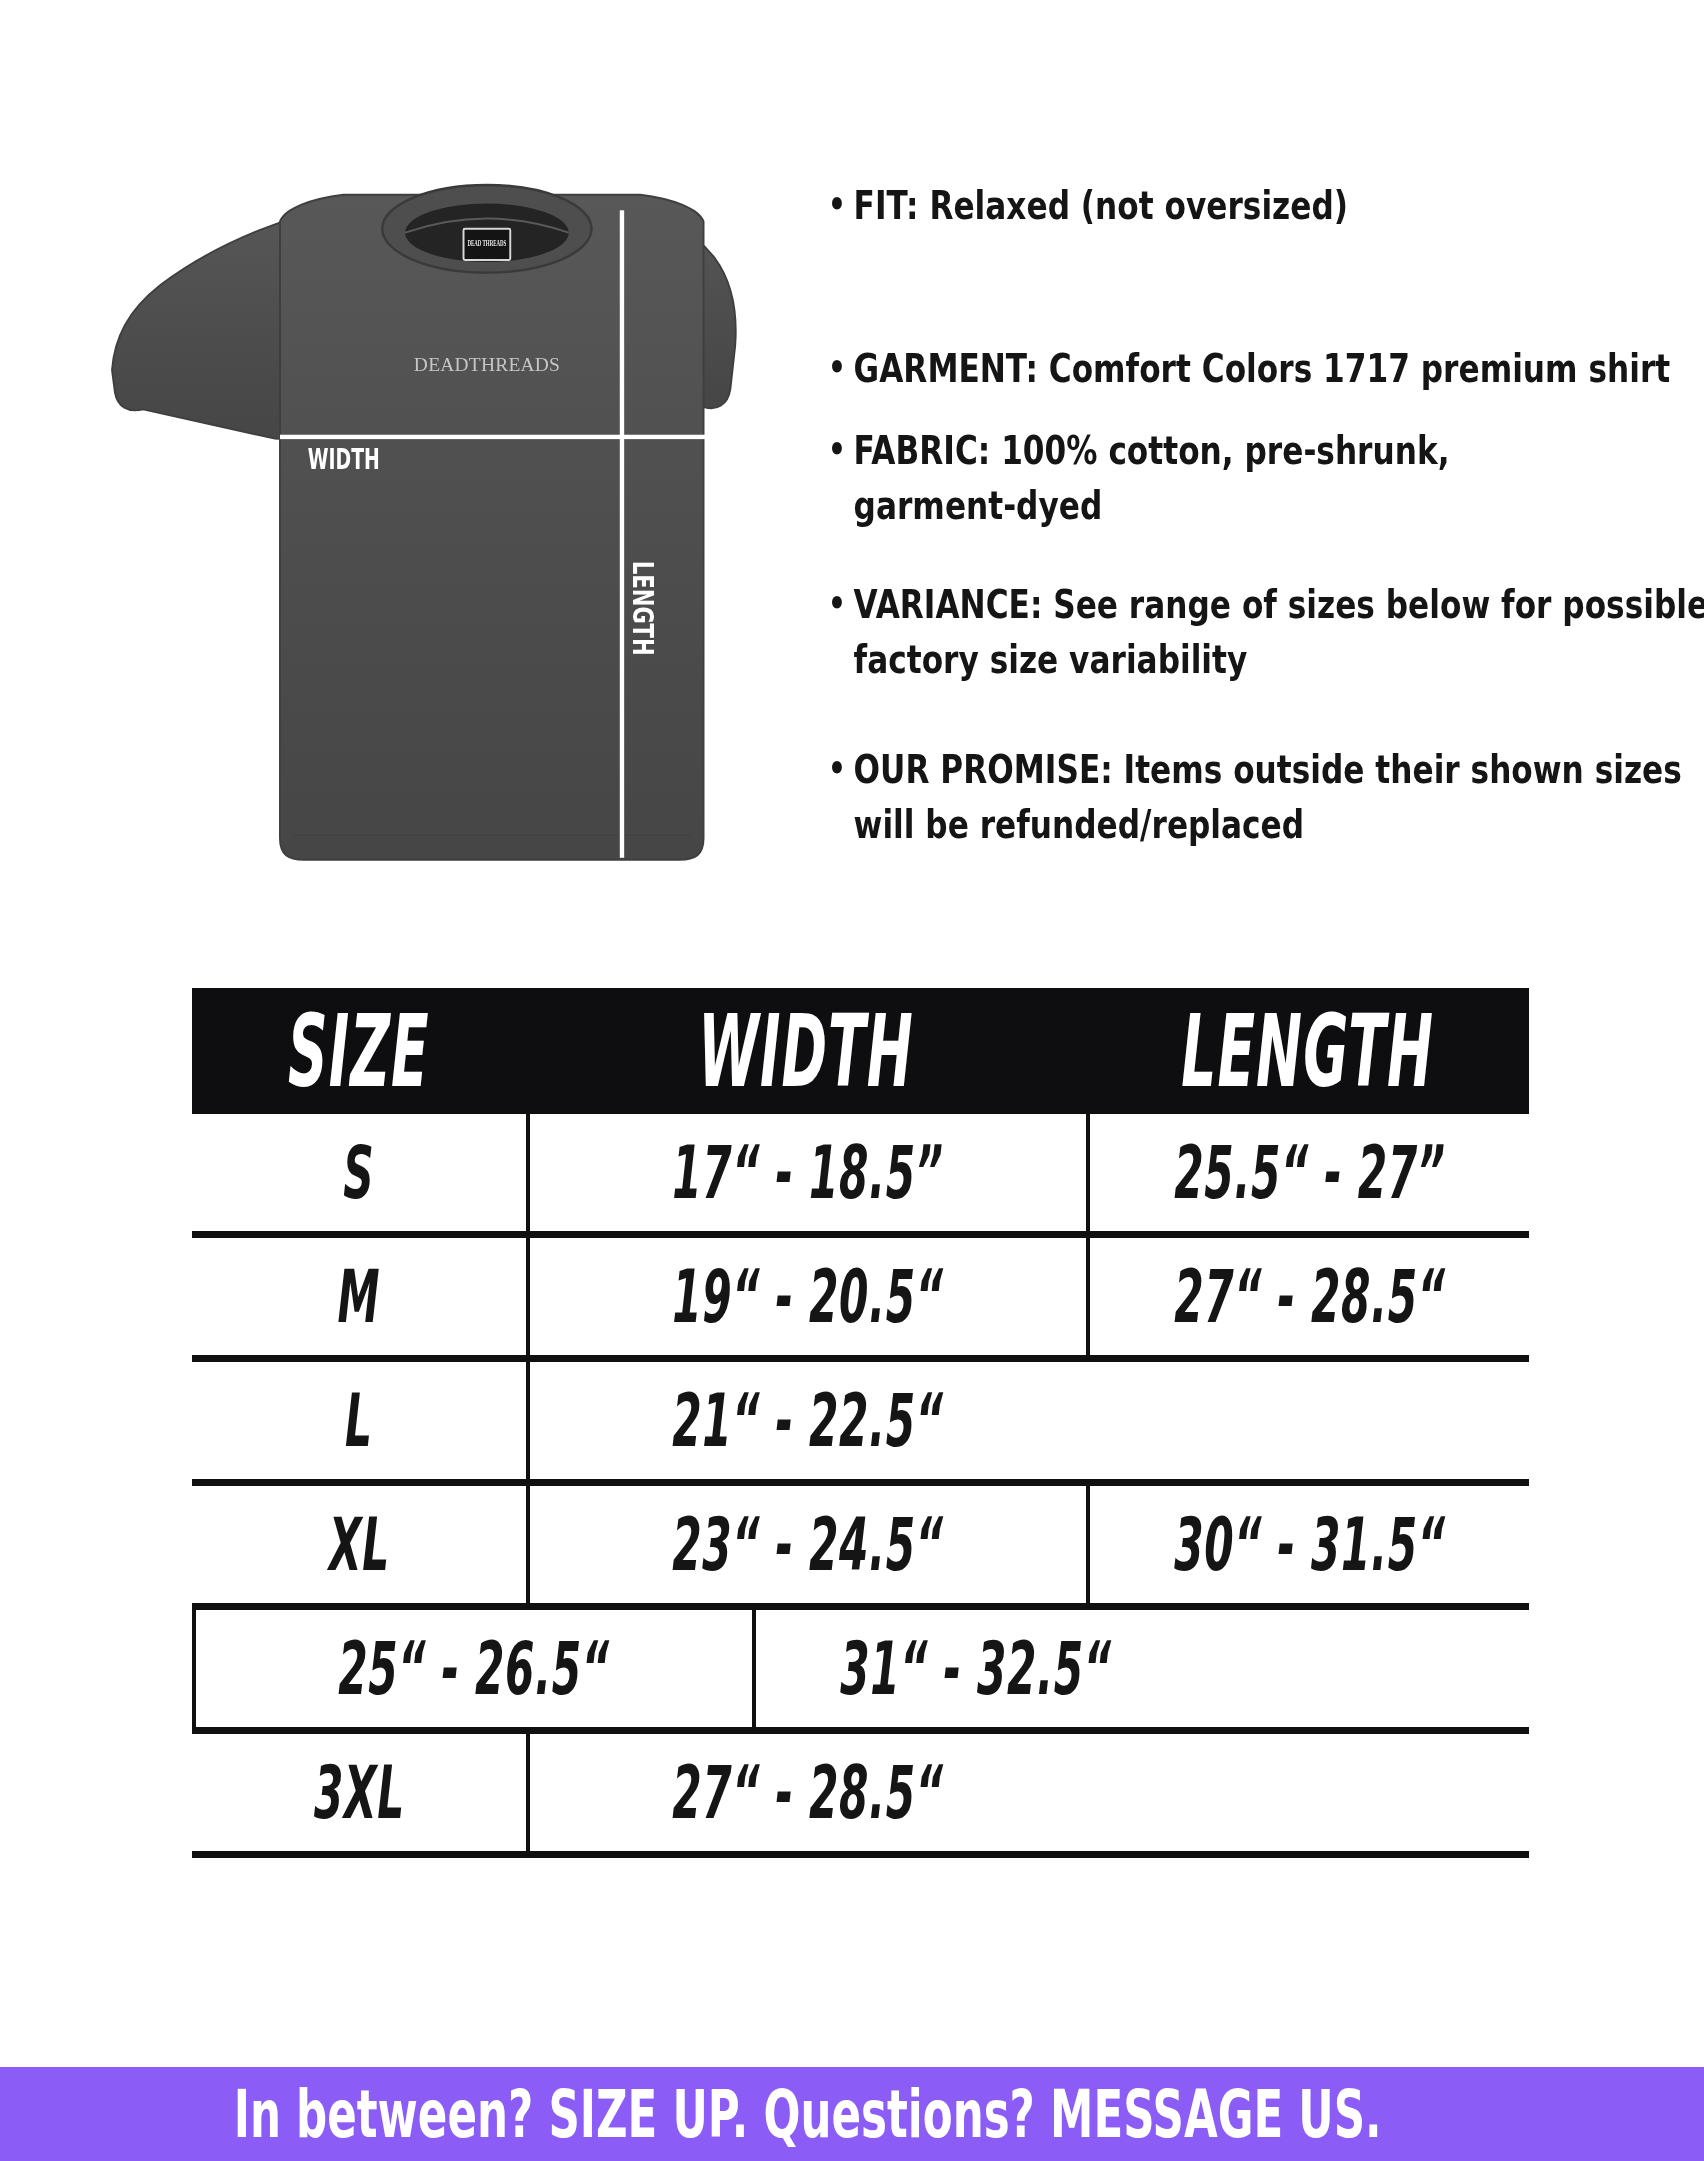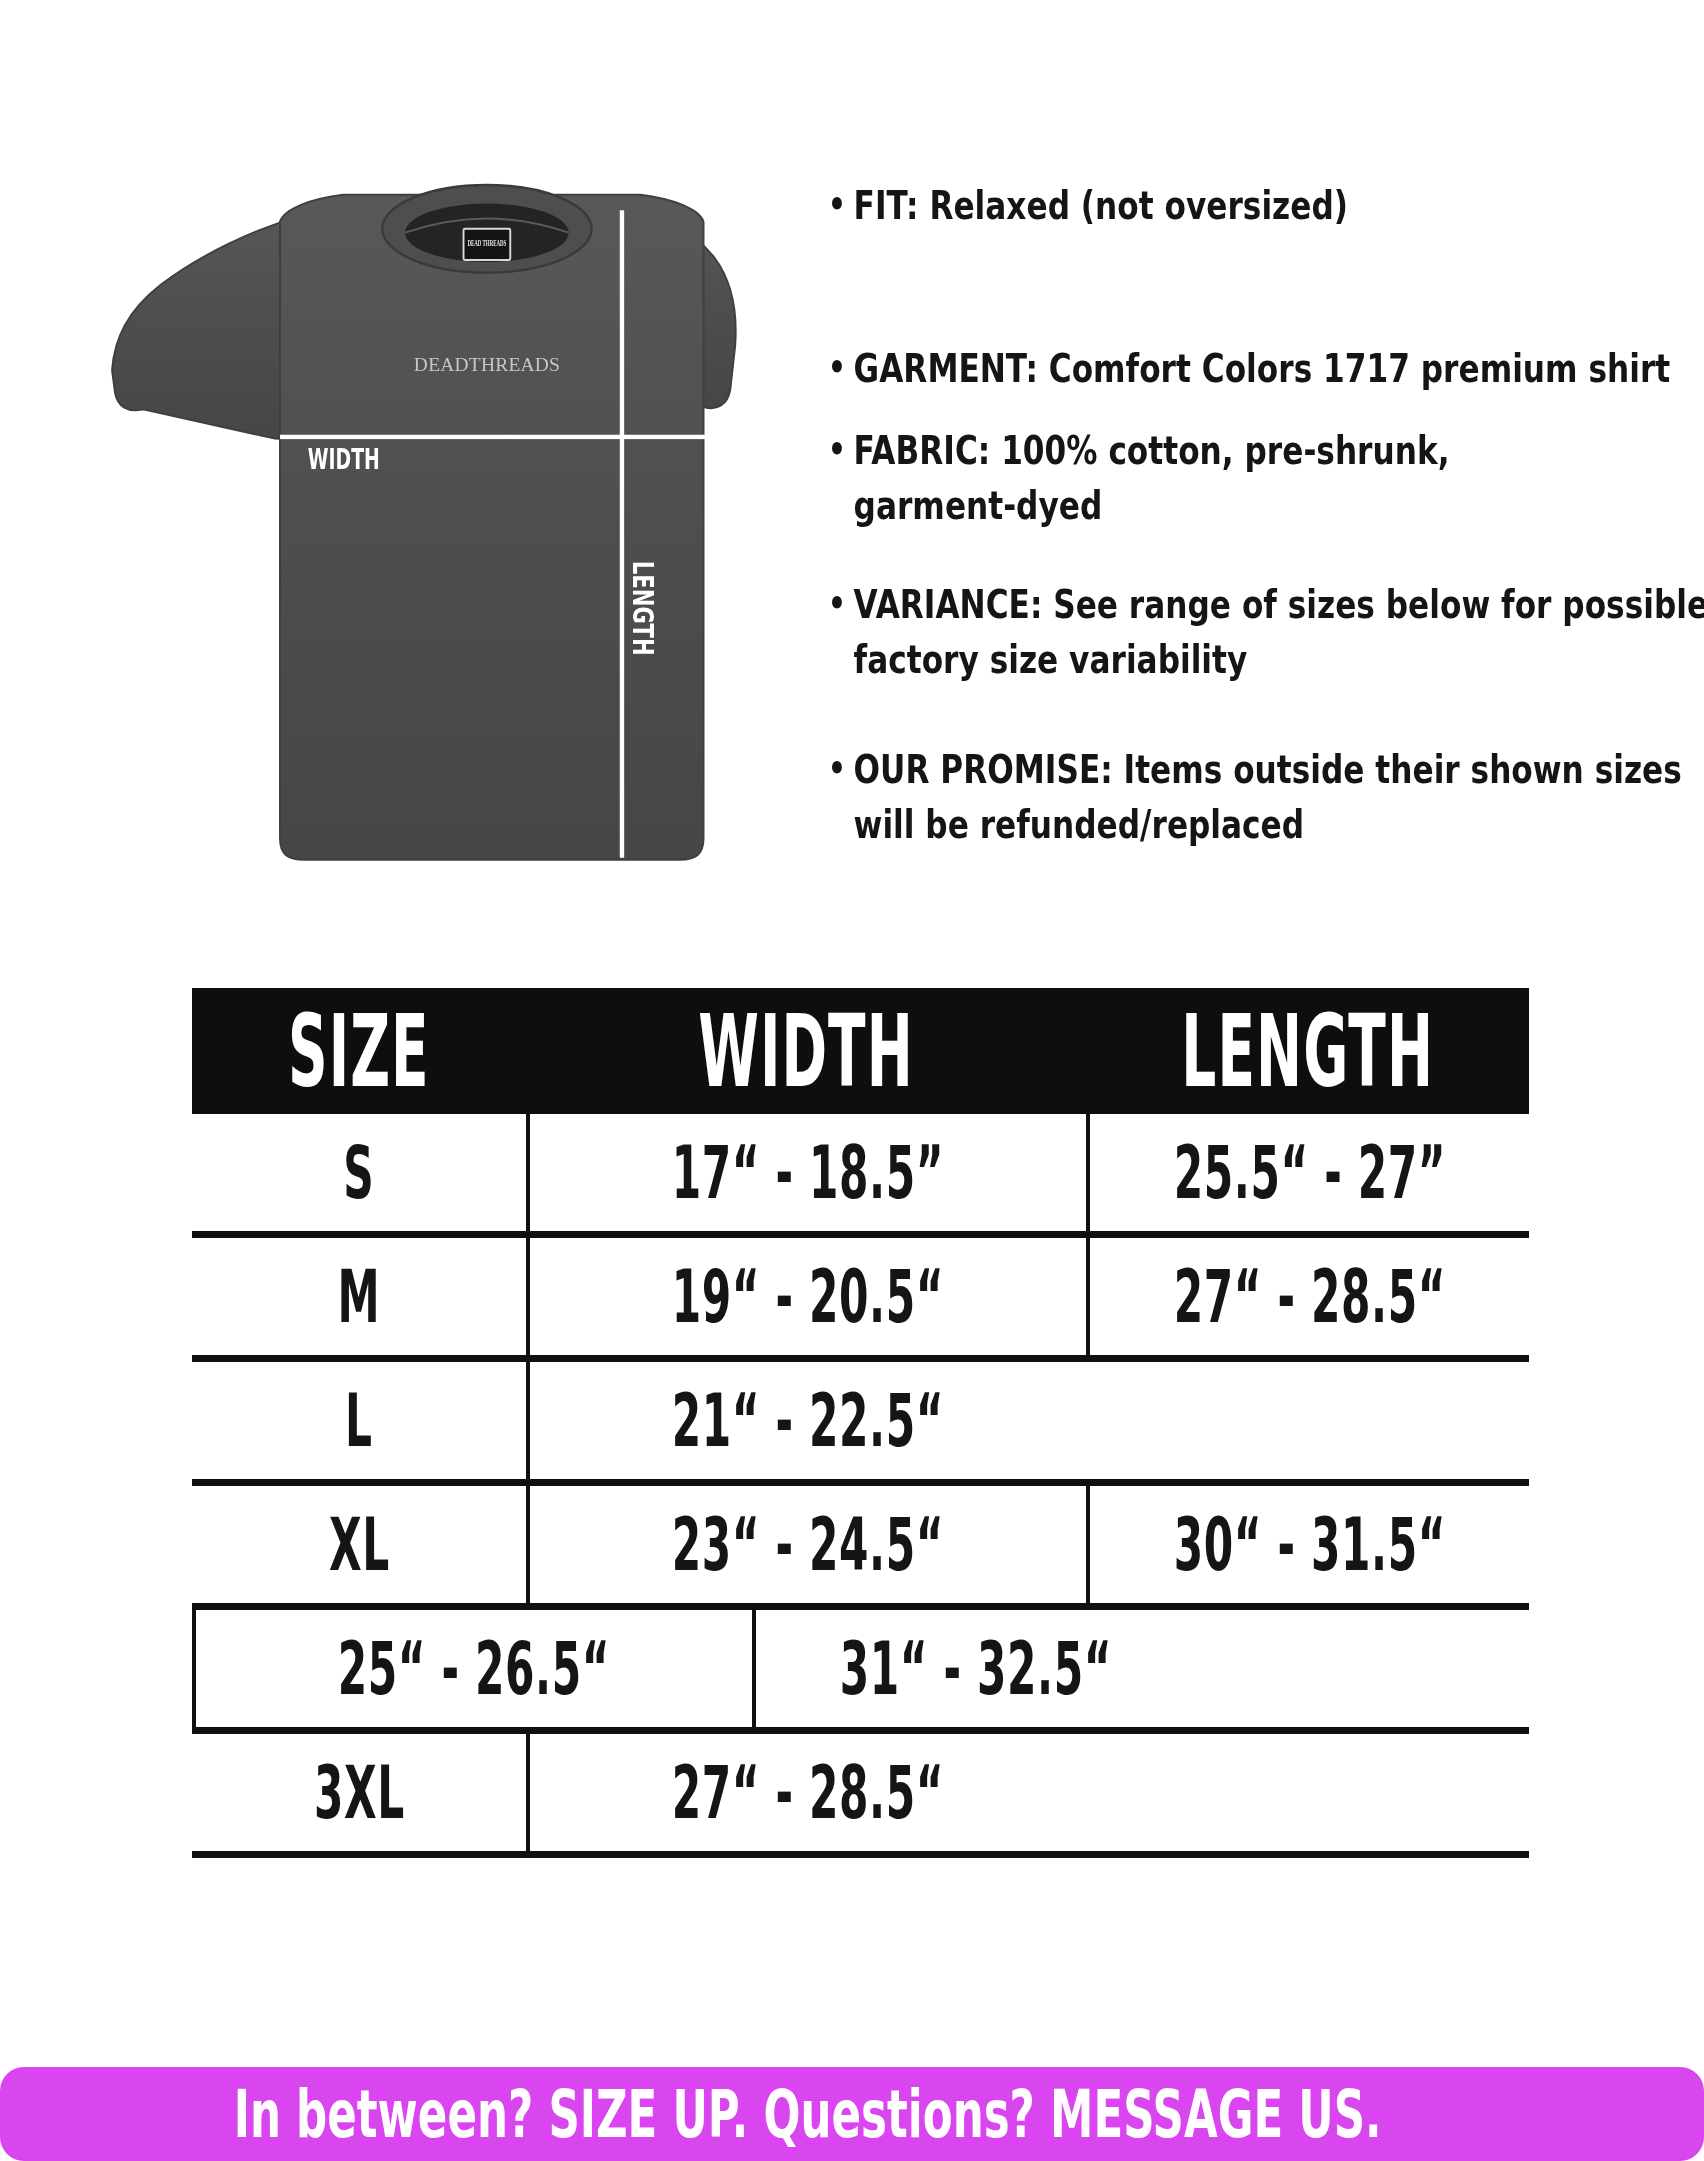--- a/index.html
+++ b/index.html
@@ -24,34 +24,34 @@
 
   
   .size-table{position:absolute;left:192px;top:988px;width:1337px;}
   .thead{
     height:126px;background:#0e0e10;display:flex;align-items:center;
   }
   .trow{
     height:124px;display:flex;align-items:center;box-sizing:border-box;
     border-bottom:7.8px solid #101010;background:#ffffff;
   }
-  .tc{display:flex;align-items:center;justify-content:center;height:100%;box-sizing:border-box;}
+  .tc{display:flex;align-items:center;justify-content:center;height:100%;box-sizing:border-box;font-style:italic;}
   .c1{width:334px;} .c2{width:560px;border-left:4.4px solid #101010;} .c3{width:443px;border-left:4.4px solid #101010;}
   .thead .c2,.thead .c3{border-left:none;}
   .hspan{
     color:#ffffff;font-weight:bold;font-size:100px;letter-spacing:1.9px;
     transform:scaleX(0.55);white-space:nowrap;
   }
   .cspan{
     color:#151515;font-weight:bold;font-size:73px;letter-spacing:1px;
     transform:scaleX(0.58);white-space:nowrap;
   }
 
   
-  .footer{position:absolute;left:0;top:2067px;width:1704px;height:94px;background:#d946ef;border-radius:24px;}
+  .footer{position:absolute;left:0;top:2067px;width:1704px;height:94px;background:#8b5cf6;}
   .footer-text{
     position:absolute;left:0;right:88px;top:0;height:94px;
     display:flex;align-items:center;justify-content:center;
     color:#ffffff;font-weight:bold;font-size:66px;white-space:nowrap;
   }
   .footer-text span{transform:scaleX(0.66);}
 </style>
 </head>
 <body>
 

